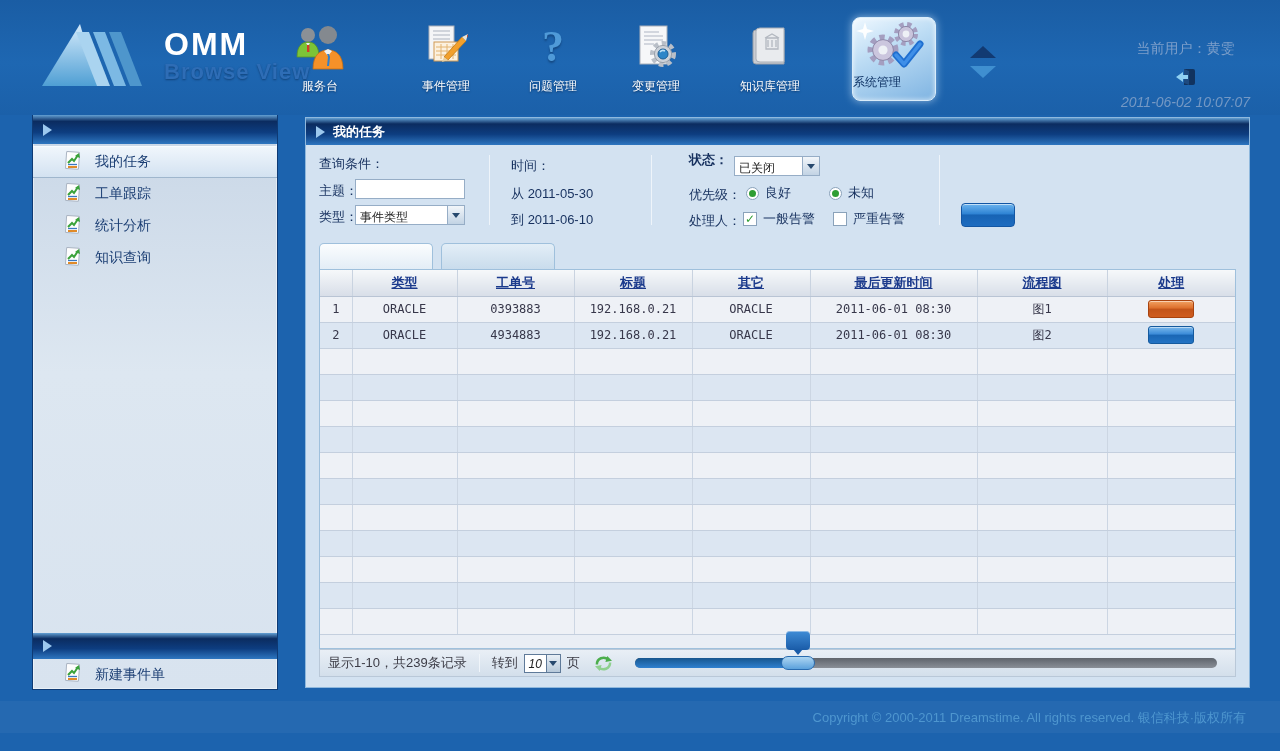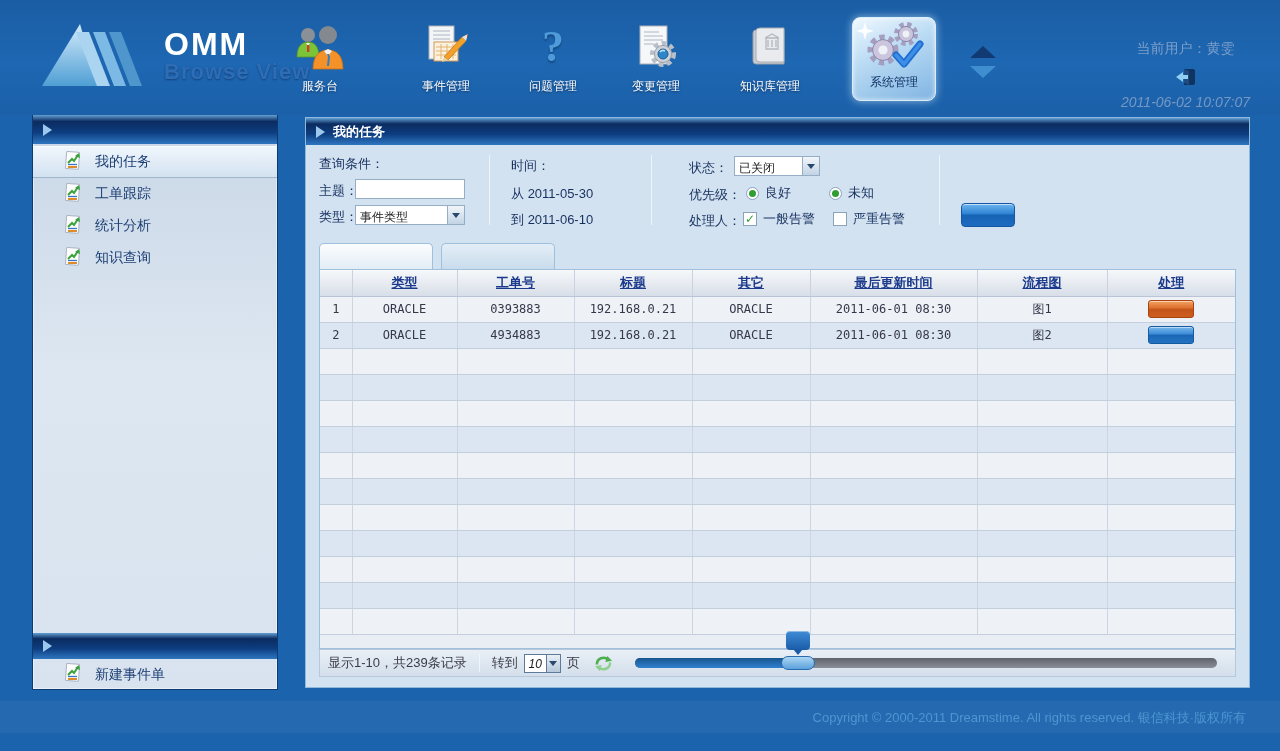--- a/index.html
+++ b/index.html
@@ -18,21 +18,21 @@
   .logo-title { font-size:32px; font-weight:bold; color:#ffffff; letter-spacing:2px; line-height:34px; }
   .logo-sub { font-size:22px; font-weight:bold; color:#2e6db6; margin-top:-2px;
     text-shadow:0 1px 2px rgba(8,38,78,.55); letter-spacing:1px; }
   .nav-item { position:absolute; top:18px; height:86px; text-align:center; cursor:pointer; }
   .nav-icon { height:52px; display:flex; align-items:flex-end; justify-content:center; }
   .nav-label { margin-top:8px; color:#ffffff; font-weight:normal; font-size:12px;
     text-shadow:0 1px 2px rgba(0,20,50,.6); white-space:nowrap; }
   .nav-system { position:absolute; left:852px; top:17px; width:84px; height:84px; border-radius:8px;
     background:linear-gradient(155deg,#eff8ff 0%,#bcdcf4 40%,#7fb4e2 100%);
     border:1px solid #d9ecfa; box-shadow:0 0 8px rgba(220,240,255,.6), inset 0 0 5px rgba(255,255,255,.7);
-    text-align:center; cursor:pointer; }
+    cursor:pointer; }
   .nav-system .nav-label { color:#0e3264; text-shadow:none; margin-top:0; }
   .q-mark { font-size:44px; font-weight:bold; color:#4f9ad8; line-height:46px;
     text-shadow:0 2px 2px rgba(8,40,80,.45); font-family:"Liberation Serif","DejaVu Serif",serif; }
   .nav-scroll { position:absolute; left:970px; top:46px; width:28px; cursor:pointer; }
   .tri-up { width:0; height:0; border-bottom:12px solid #123a72;
     border-left:13px solid transparent; border-right:13px solid transparent; }
   .tri-down { width:0; height:0; margin-top:8px; border-top:12px solid #3f8fd0;
     border-left:13px solid transparent; border-right:13px solid transparent; }
   .user-info { position:absolute; right:30px; top:40px; text-align:left; font-size:14px; color:#7d9fca; }
   .user-line { display:flex; align-items:center; gap:10px;flex-direction:column; }
@@ -367,21 +367,21 @@
       <span>从</span>
       <span>2011-05-30</span>
     </span>
     <span class="f-value" style="left:205px;top:66px;">
       <span>到</span>
       <span>2011-06-10</span>
     </span>
 
     <div class="v-div" style="left:345px;top:10px;height:70px;"></div>
 
-    <span class="f-label" style="left:383px;top:14px;">状态：</span>
+    <span class="f-label" style="left:383px;top:6px;font-weight:bold;">状态：</span>
     <div class="select" style="left:428px;top:11px;width:86px;">
       <span class="val">已关闭</span>
       <span class="btn"></span>
     </div>
     <span class="f-label" style="left:383px;top:41px;">优先级：</span>
     <span class="opt" style="left:440px;top:39px;">
       <span class="radio on"></span>
       <span>良好</span>
     </span>
     <span class="opt" style="left:523px;top:39px;justify-content:space-between;">

